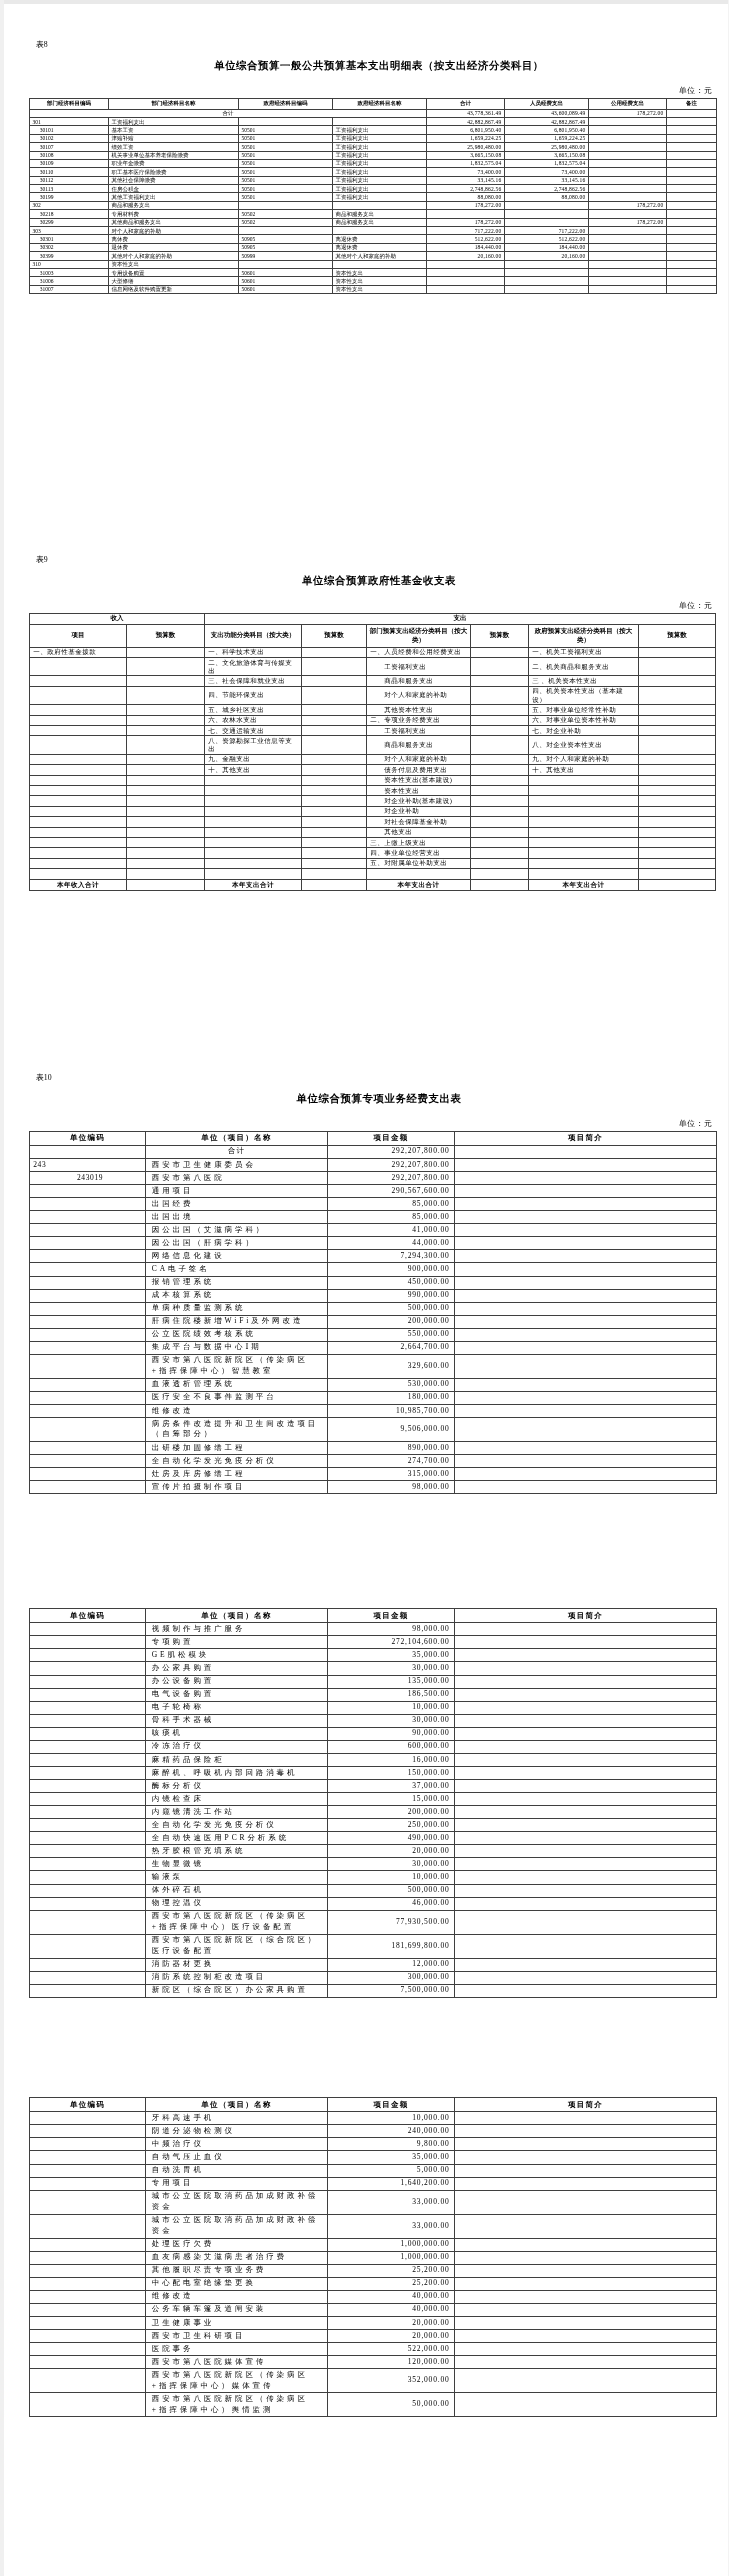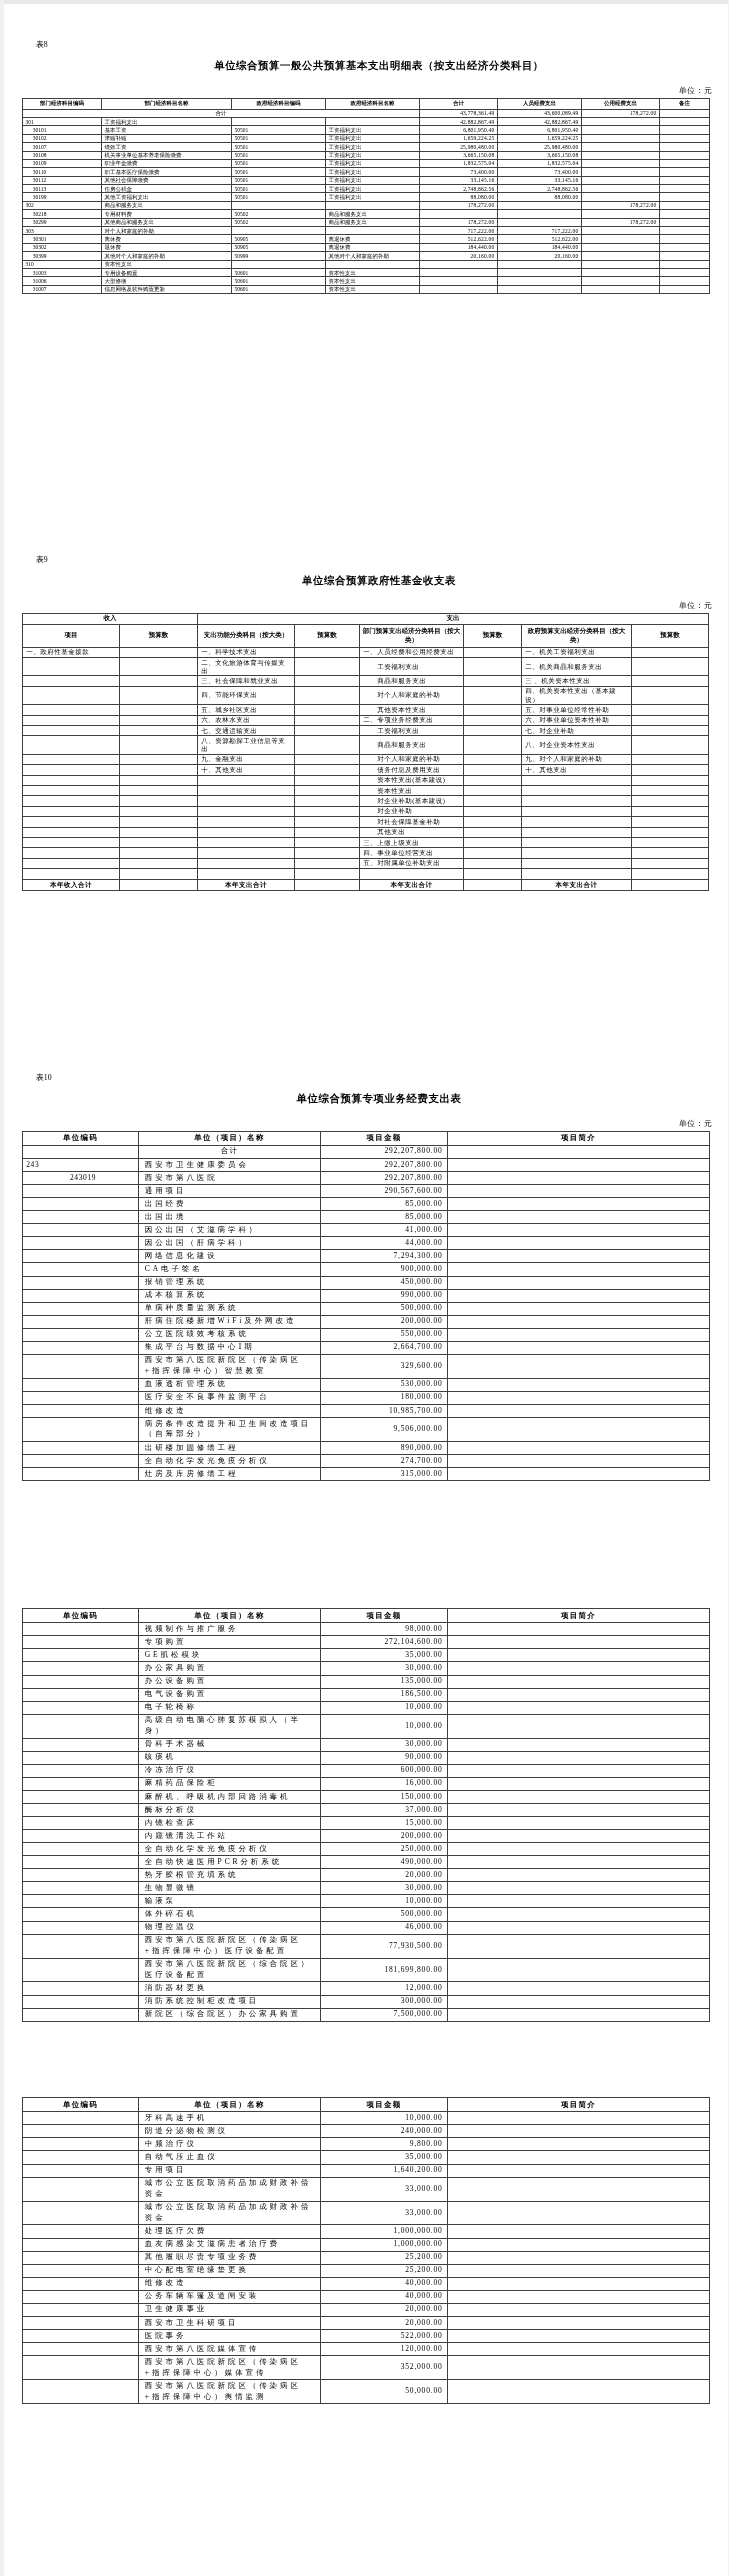--- a/index.html
+++ b/index.html
@@ -15,21 +15,21 @@
   .edge.right { right:0; top:0; width:1.9px; height:100%; background:#f3f3f3; }
   section { position:absolute; left:0; width:100%; }
   #s8  { top:39px; }
   #s9  { top:554px; }
   #s10 { top:1072px; }
   #s10b2 { top:1608px; }
   #s10b3 { top:2097px; }
   .tbl-label { margin-left:36px; font-size:7.8px; }
   .tbl-title { margin-top:9px; text-align:center; font-size:10.4px; font-weight:700; letter-spacing:0.6px;padding-left:28px; }
   .unit-note { margin:11.7px 17.5px 1.9px 0; text-align:right; font-size:7.8px; letter-spacing:0.6px; }
-  table.grid { border-collapse:collapse; table-layout:fixed; margin-left:22px; width:687px; border:1.3px solid #3f3f3f; }
+  table.grid { border-collapse:collapse; table-layout:fixed; margin-left:29px; width:687px; border:1.3px solid #3f3f3f; }
   .grid th, .grid td { border:0.6px solid #3f3f3f; overflow:hidden; vertical-align:middle; }
   .grid th { font-weight:700; text-align:center; }
   .center { text-align:center; }
   
   .t8 { font-size:5.5px; }
   .t8 th { height:11px; }
   .t8 td { height:8.4px; padding:0 2.6px; line-height:1.15; }
   .t8 td.num { text-align:right; letter-spacing:0.2px; }
   .t8 td.code { padding-left:2.6px; }
   .t8 td.code.ind { padding-left:9.7px; }
@@ -710,20 +710,26 @@
             <td class="name">全自动化学发光免疫分析仪</td>
             <td class="num">274,700.00</td>
             <td></td>
           </tr>
           <tr>
             <td class="code"></td>
             <td class="name">灶房及库房修缮工程</td>
             <td class="num">315,000.00</td>
             <td></td>
           </tr>
+          <tr>
+            <td class="code"></td>
+            <td class="name">宣传片拍摄制作项目</td>
+            <td class="num">98,000.00</td>
+            <td></td>
+          </tr>
         </tbody>
     </table>
   </section>
 
   <section id="s10b2">
     <table class="grid t10">
       <colgroup>
         <col style="width:116px">
           <col style="width:182px">
           <col style="width:127px">
@@ -775,26 +781,20 @@
             <td></td>
           </tr>
           <tr>
             <td class="code"></td>
             <td class="name">电子轮椅称</td>
             <td class="num">10,000.00</td>
             <td></td>
           </tr>
           <tr>
             <td class="code"></td>
-            <td class="name">高级自动电脑心肺复苏模拟人（半身）</td>
-            <td class="num">10,000.00</td>
-            <td></td>
-          </tr>
-          <tr>
-            <td class="code"></td>
             <td class="name">骨科手术器械</td>
             <td class="num">30,000.00</td>
             <td></td>
           </tr>
           <tr>
             <td class="code"></td>
             <td class="name">咳痰机</td>
             <td class="num">90,000.00</td>
             <td></td>
           </tr>
@@ -946,20 +946,26 @@
             <td></td>
           </tr>
           <tr>
             <td class="code"></td>
             <td class="name">自动气压止血仪</td>
             <td class="num">35,000.00</td>
             <td></td>
           </tr>
           <tr>
             <td class="code"></td>
+            <td class="name">自动洗胃机</td>
+            <td class="num">5,000.00</td>
+            <td></td>
+          </tr>
+          <tr>
+            <td class="code"></td>
             <td class="name">专用项目</td>
             <td class="num">1,640,200.00</td>
             <td></td>
           </tr>
           <tr>
             <td class="code"></td>
             <td class="name">城市公立医院取消药品加成财政补偿资金</td>
             <td class="num">33,000.00</td>
             <td></td>
           </tr>

